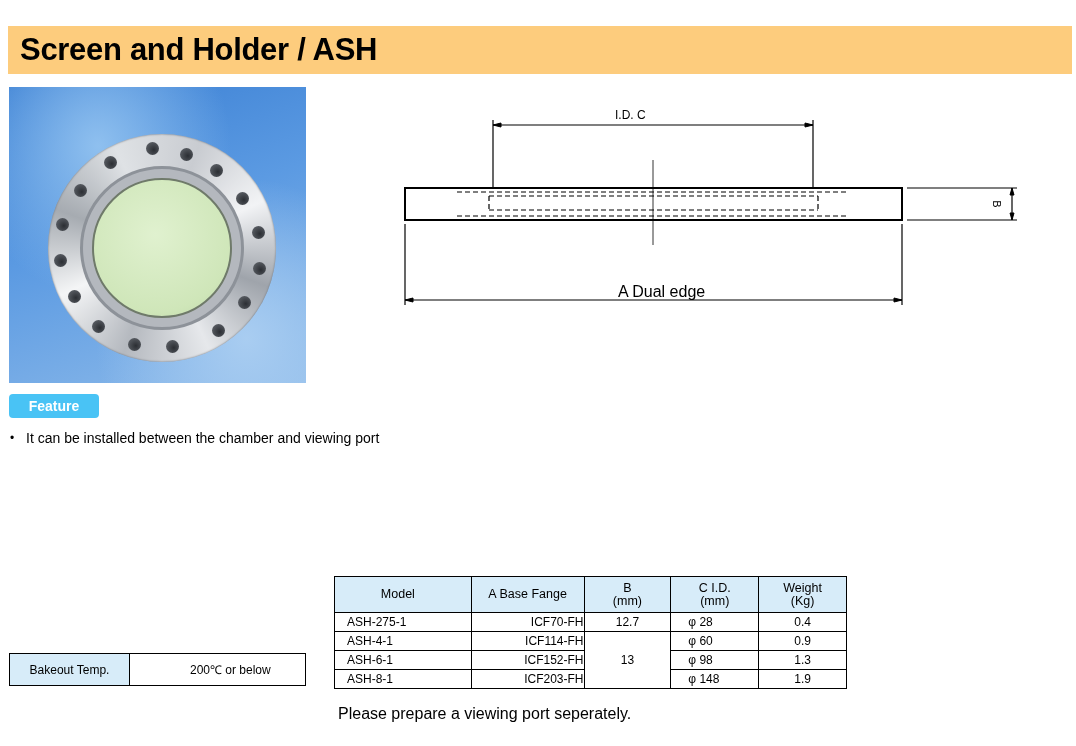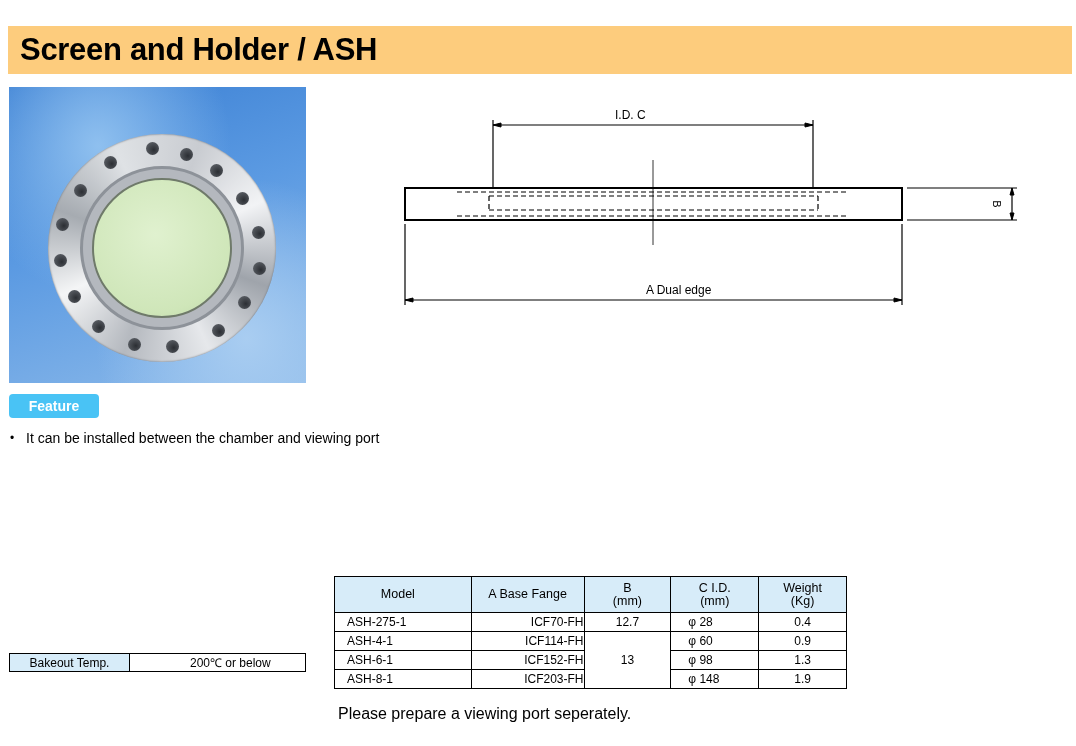--- a/index.html
+++ b/index.html
@@ -49,21 +49,21 @@
     position: absolute; left: 9px; top: 394px; width: 90px; height: 24px;
     background: #49c3f5; border-radius: 4px;
     color: #fff; font-weight: bold; font-size: 14px; line-height: 24px; text-align: center;
   }
   .feature-list { position: absolute; left: 10px; top: 430px; font-size: 14px; }
   .feature-list li { list-style: none; display: flex; align-items: center; }
   .feature-list .bullet { width: 16px; font-size: 12px; }
 
   table { border-collapse: collapse; position: absolute; }
   .spec-table { left: 9px; top: 653px; width: 297px; font-size: 12px; }
-  .spec-table td { border: 1px solid #000; height: 18px; padding: 0 0; }
+  .spec-table td { border: 1px solid #000; height: 32px; padding: 0 0; }
   .spec-table td.label { background: #d7ecf9; width: 120px; text-align: center; }
   .spec-table td.val { padding-left: 60px; }
 
   .model-table { left: 334px; top: 576px; width: 513px; font-size: 12px; border-radius: 11px; }
   .model-table th, .model-table td { border: 1px solid #000; }
   .model-table th { background: #d7ecf9; font-weight: normal; height: 36px; line-height: 13px; font-size: 12.5px; }
   .model-table td { height: 19px; }
   .c-model { width: 137px; text-align: left; padding-left: 12px; }
   .c-flange { width: 113px; text-align: right; padding-left: 32px; }
   .c-b { width: 87px; text-align: center; }
@@ -132,21 +132,21 @@
       <line x1="10" y1="200" x2="507" y2="200" stroke-width="1.2"></line>
       <path d="M10 200 l8 -2 v4 z M507 200 l-8 -2 v4 z" fill="#000"></path>
 
       <line x1="512" y1="88" x2="622" y2="88" stroke-width="1.2"></line>
       <line x1="512" y1="120" x2="622" y2="120" stroke-width="1.2"></line>
       <line x1="617" y1="88" x2="617" y2="120" stroke-width="1.2"></line>
       <path d="M617 88 l-2 7 h4 z M617 120 l-2 -7 h4 z" fill="#000"></path>
     </g>
   </svg>
   <span style="position:absolute;left:220px;top:8px;font-size:12px;">I.D. C</span>
-  <span style="position:absolute;left:223px;top:183px;font-size:12px;margin-left:28px;">A Dual edge</span>
+  <span style="position:absolute;left:223px;top:183px;font-size:16px;">A Dual edge</span>
   <span style="position:absolute;left:598px;top:98px;font-size:11px;transform:rotate(90deg);">B</span>
 </div>
 
 <div class="feature-badge">Feature</div>
 <ul class="feature-list">
   <li>
     <span class="bullet">•</span>
     <span>It can be installed between the chamber and viewing port</span>
   </li>
 </ul>

